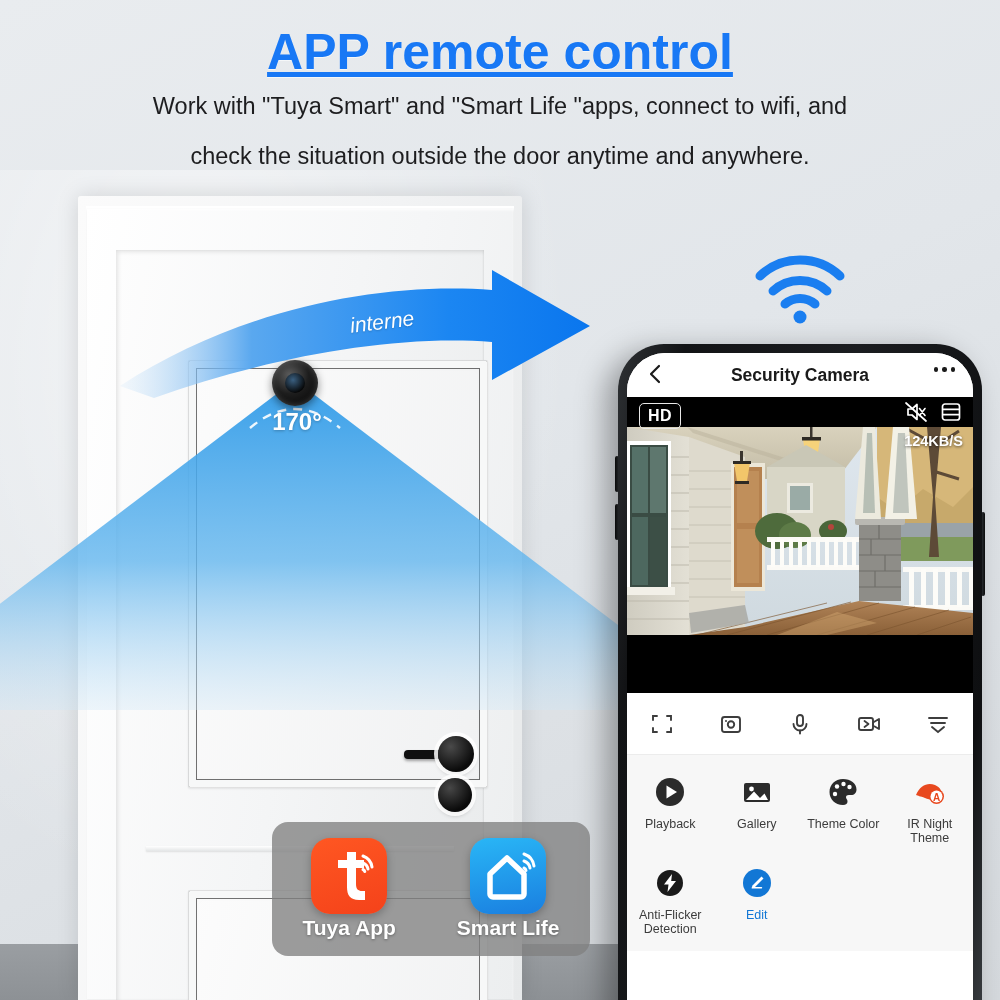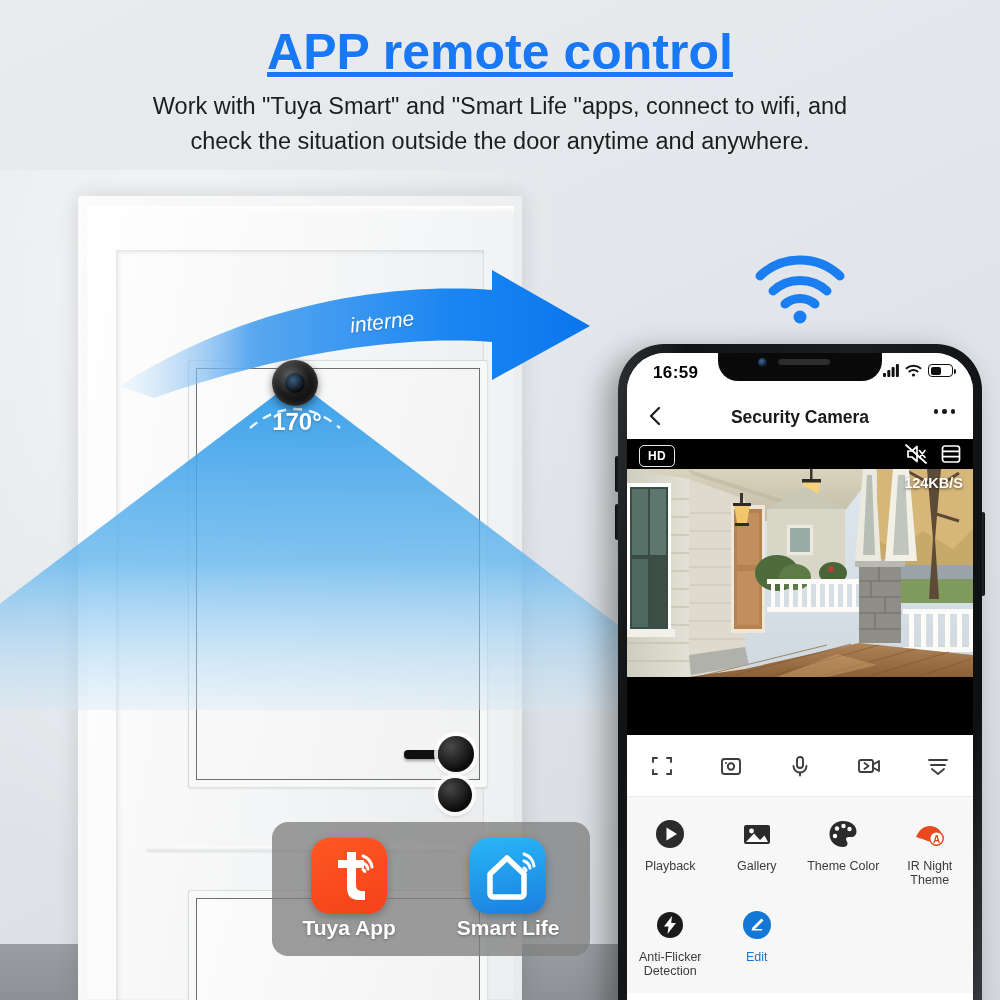--- a/index.html
+++ b/index.html
@@ -129,21 +129,21 @@
   .navbar { position: relative; height: 44px; background: #fff; display:flex; align-items:center; }
   .nav-title { flex: 1; text-align: center; font-size: 17.5px; font-weight: 700; color: #1a1a1a; }
   .nav-back { position: absolute; left: 18px; top: 10px; width: 22px; height: 22px; }
   .nav-more { position: absolute; right: 18px; top: 14px; display: flex; gap: 4px; }
   .nav-more i { width: 4.5px; height: 4.5px; background: #1a1a1a; border-radius: 50%; display: block; }
 
   
   .video-area { position: relative; background: #000; height: 296px; }
   .video-frame { position: absolute; left: 0; right: 0; top: 30px; height: 208px; overflow: hidden; }
   .hd-badge { position: absolute; left: 12px; top: 6px; z-index: 6;
-    border: 1.6px solid #e8e8e8; color: #fff; font-size: 12px; font-weight: 700;
+    border: 1.6px solid #e8e8e8; color: #fff; font-size: 16px; font-weight: 700;
     padding: 3px 8px; border-radius: 5px; letter-spacing: .4px; }
   .vid-icons { position: absolute; right: 12px; top: 5px; z-index: 6; display: flex; gap: 14px; align-items: center; }
   .kbs { position: absolute; right: 10px; top: 36px; z-index: 6; color: #fff; font-size: 14.5px; font-weight: 600;
     text-shadow: 0 1px 3px rgba(0,0,0,.6); }
 
   
   .ctrl-row { display: flex; background: #fff; height: 62px; align-items: center;
     border-bottom: 1px solid #ececec; }
   .ctrl-cell { flex: 1; display: flex; align-items: center; justify-content: center; }
 
@@ -232,43 +232,20 @@
   </svg>
 
   <div class="phone">
     <div class="btn-vol v1"></div>
     <div class="btn-vol v2"></div>
     <div class="btn-pwr"></div>
 
     <div class="phone-body">
       <div class="phone-screen">
 
-        <div class="statusbar">
-          <div class="sb-time">16:59</div>
-          <div class="notch">
-            <div class="notch-cam"></div>
-            <div class="notch-speaker"></div>
-          </div>
-          <div class="sb-right">
-            <svg width="16" height="13" viewBox="0 0 16 13">
-              <rect x="0" y="9" width="3" height="4" rx="1" fill="#111"></rect>
-              <rect x="4.3" y="6" width="3" height="7" rx="1" fill="#111"></rect>
-              <rect x="8.6" y="3" width="3" height="10" rx="1" fill="#111"></rect>
-              <rect x="12.9" y="0" width="3" height="13" rx="1" fill="#111"></rect>
-            </svg>
-            <svg width="17" height="13" viewBox="0 0 17 13">
-              <path d="M1.5 4.2 A11 11 0 0 1 15.5 4.2" fill="none" stroke="#111" stroke-width="2" stroke-linecap="round"></path>
-              <path d="M4.3 7.5 A7 7 0 0 1 12.7 7.5" fill="none" stroke="#111" stroke-width="2" stroke-linecap="round"></path>
-              <circle cx="8.5" cy="11" r="1.6" fill="#111"></circle>
-            </svg>
-            <div class="battery">
-              <div class="battery-fill"></div>
-            </div>
-          </div>
-        </div>
 
         <div class="navbar">
           <svg class="nav-back" viewBox="0 0 22 22">
             <path d="M14 3 L6 11 L14 19" fill="none" stroke="#1a1a1a" stroke-width="2.2" stroke-linecap="round" stroke-linejoin="round"></path>
           </svg>
           <div class="nav-title">Security Camera</div>
           <div class="nav-more">
               <i></i>
               <i></i>
               <i></i>
@@ -593,16 +570,16 @@
           </g>
         </svg>
       </div>
       <div class="app-label">Smart Life</div>
     </div>
   </div>
 
   <div class="header">
     <div class="title">APP remote control</div>
     <div class="subtitle">Work with "Tuya Smart" and "Smart Life "apps, connect to wifi, and</div>
-    <div class="subtitle" style="margin-top:4px">check the situation outside the door anytime and anywhere.</div>
+    <div class="subtitle" style="margin-top:19px">check the situation outside the door anytime and anywhere.</div>
   </div>
 
 </div>
 
 </body></html>

